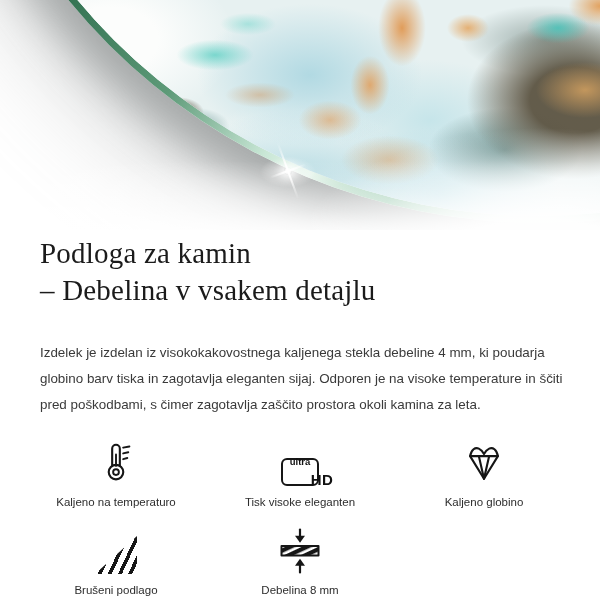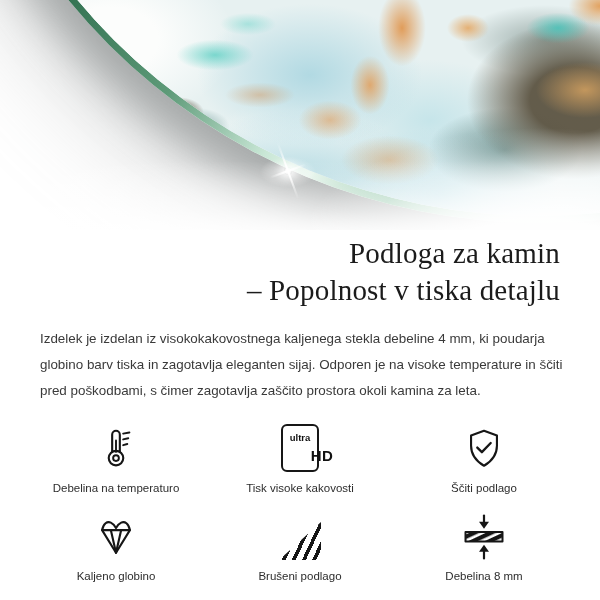--- a/index.html
+++ b/index.html
@@ -73,41 +73,41 @@
     background: radial-gradient(circle, #fff 20%, rgba(255,255,255,0.55) 55%, rgba(255,255,255,0) 75%);
     box-shadow: 0 0 8px 3px rgba(255,255,255,0.8);
   }
 
   
   .content { padding: 0 40px; }
   h1 {
     margin-top: 5px;
     font-family: "Liberation Serif", "DejaVu Serif", serif;
     font-weight: 500; font-size: 29px; line-height: 37px;
-    color: #1b1b1b; letter-spacing: 0.2px; text-align: right;
+    color: #1b1b1b; letter-spacing: 0.2px;
   }
   .desc {
-    margin-top: 17px; width: 532px;
+    margin-top: 31px; width: 532px;
     font-size: 13.4px; line-height: 26px; color: #3a3a3a;
   }
 
   
   .features {
     display: grid; grid-template-columns: repeat(3, 1fr);
     margin: 20px -16px 0; row-gap: 18px;
   }
   .feature { display: flex; flex-direction: column; align-items: center; }
   .icon-wrap { height: 48px; display: flex; align-items: flex-end; justify-content: center; }
   .feature .label {
     margin-top: 10px; font-size: 11.5px; color: #2d2d2d; white-space: nowrap;
   }
   .icon-svg { stroke: #161616; fill: none; stroke-width: 2.2; stroke-linecap: round; stroke-linejoin: round; }
 
   .uhd-box {
-    width: 38px; height: 48px; border: 2.5px solid #161616; border-radius: 6px;
+    width: 38px; height: 28px; border: 2.5px solid #161616; border-radius: 6px;
     display: flex; flex-direction: column; align-items: center; justify-content: center;
     line-height: 1; color: #111;
   }
   .uhd-top { font-size: 9.5px; font-weight: 600; }
   .uhd-bottom { font-size: 15px; font-weight: 800; letter-spacing: 0.5px; margin-top: 5px; padding-left: 44px; }
 
   .stripes-tri {
     width: 42px; height: 38px;
     clip-path: polygon(0% 100%, 100% 0%, 100% 100%);
     background: repeating-linear-gradient(115deg, #161616 0 3.6px, transparent 3.6px 9.2px);
@@ -129,61 +129,52 @@
       <div class="ray-v"></div>
       <div class="ray-h"></div>
       <div class="core"></div>
     </div>
   </div>
 
   <div class="content">
 
     <h1>
       <div>Podloga za kamin</div>
-      <div>– Popolnost v tiska detajlu</div>
+      <div>– Debelina v vsakem detajlu</div>
     </h1>
 
     <p class="desc">Izdelek je izdelan iz visokokakovostnega kaljenega stekla debeline 4 mm, ki poudarja globino barv tiska in zagotavlja eleganten sijaj. Odporen je na visoke temperature in ščiti pred poškodbami, s čimer zagotavlja zaščito prostora okoli kamina za leta.</p>
 
     <div class="features">
 
       <div class="feature">
         <div class="icon-wrap">
           <svg class="icon-svg" width="46" height="46" viewBox="0 0 48 48">
             <path d="M20,26.8 V9 a4,4 0 0 1 8,0 V26.8"></path>
             <circle cx="24" cy="33.5" r="7.6"></circle>
             <line x1="24" y1="15" x2="24" y2="27" stroke-width="2"></line>
             <circle cx="24" cy="33.5" r="3" stroke-width="2"></circle>
             <line x1="31.5" y1="8" x2="38" y2="6.8" stroke-width="2"></line>
             <line x1="31.5" y1="14" x2="36.8" y2="12.8" stroke-width="2"></line>
             <line x1="31.5" y1="20" x2="35.8" y2="18.8" stroke-width="2"></line>
           </svg>
         </div>
-        <div class="label">Debelina na temperaturo</div>
+        <div class="label">Kaljeno na temperaturo</div>
       </div>
 
       <div class="feature">
         <div class="icon-wrap">
           <div class="uhd-box">
             <span class="uhd-top">ultra</span>
             <span class="uhd-bottom">HD</span>
           </div>
         </div>
-        <div class="label">Tisk visoke kakovosti</div>
-      </div>
-
-      <div class="feature">
-        <div class="icon-wrap">
-          <svg class="icon-svg" width="46" height="46" viewBox="0 0 48 48">
-            <path d="M24,5 L37.5,10 V20.5 C37.5,30 31.8,36.8 24,41.5 C16.2,36.8 10.5,30 10.5,20.5 V10 Z"></path>
-            <path d="M17,22.5 L21.8,27.3 L31,17.8" stroke-width="2.4"></path>
-          </svg>
-        </div>
-        <div class="label">Ščiti podlago</div>
-      </div>
+        <div class="label">Tisk visoke eleganten</div>
+      </div>
+
 
       <div class="feature">
         <div class="icon-wrap">
           <svg class="icon-svg" width="46" height="46" viewBox="0 0 48 48" stroke-width="2">
             <path d="M9.5,16.8 C10.8,10 14.8,7.2 18.6,9 C21.4,10.3 23.2,13 24,14.6 C24.8,13 26.6,10.3 29.4,9 C33.2,7.2 37.2,10 38.5,16.8 L24,40.5 Z"></path>
             <line x1="9.5" y1="16.8" x2="38.5" y2="16.8"></line>
             <path d="M18.6,16.8 L24,40.5 L29.4,16.8"></path>
           </svg>
         </div>
         <div class="label">Kaljeno globino</div>

